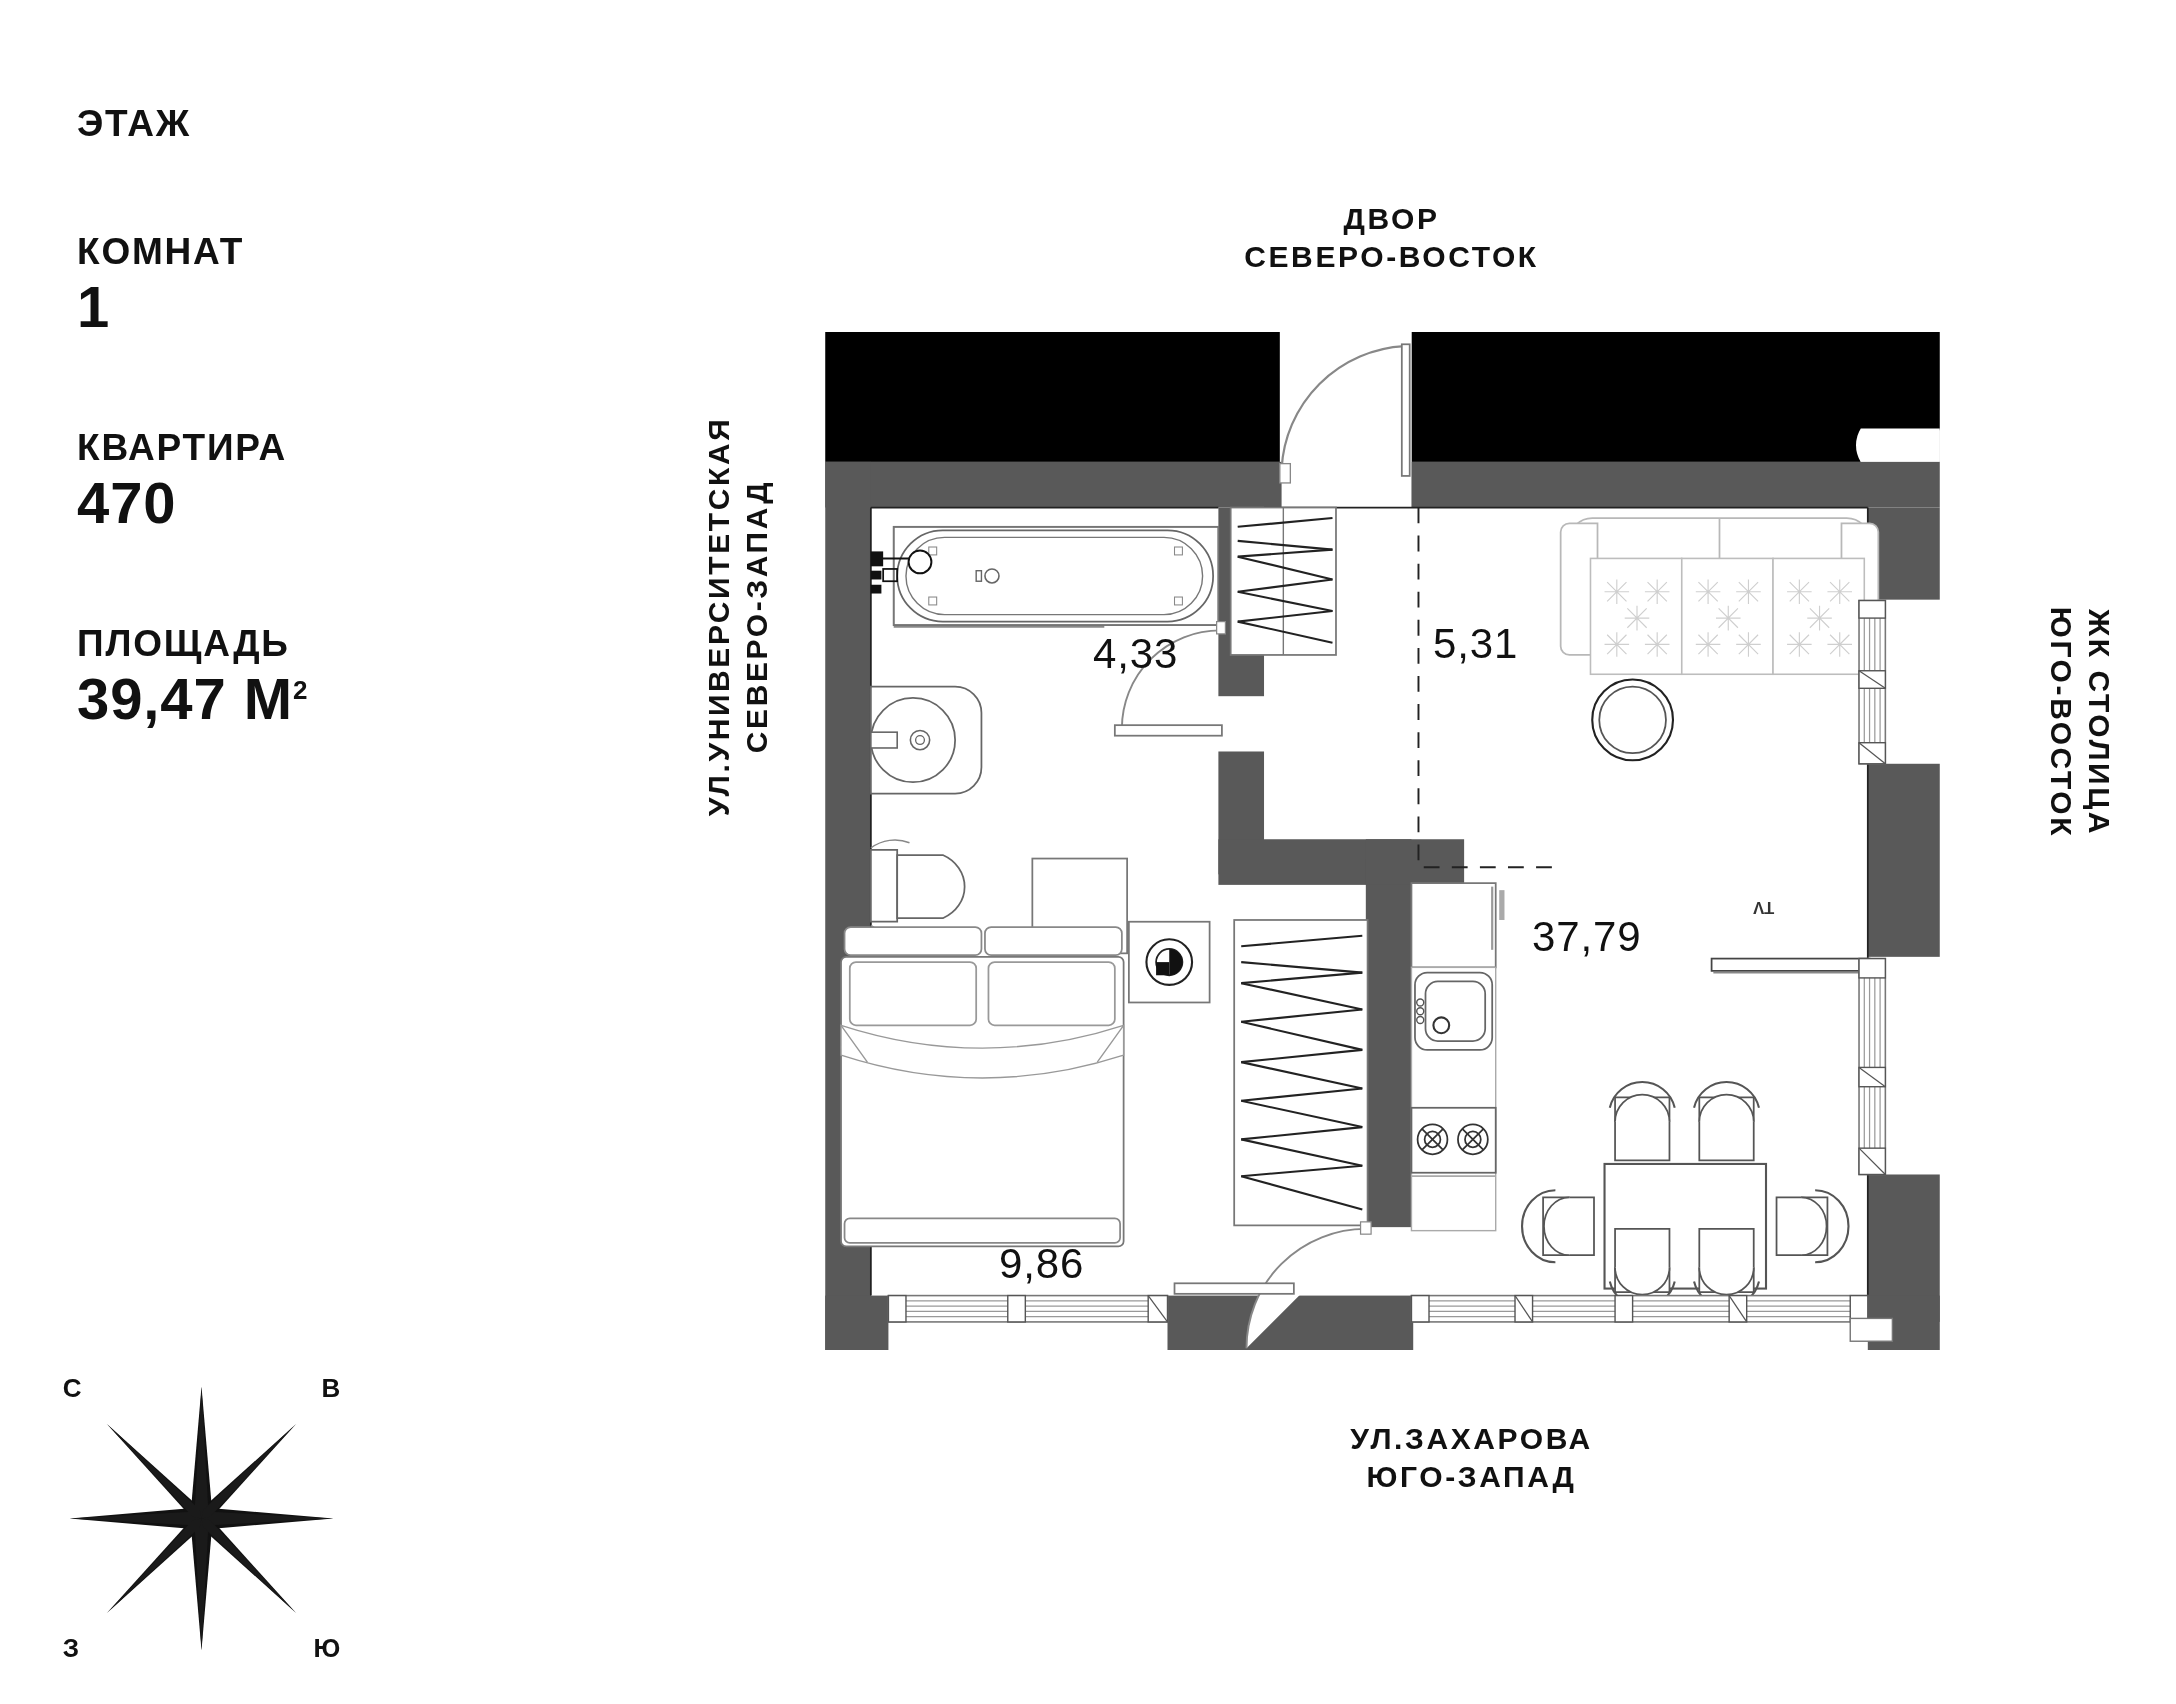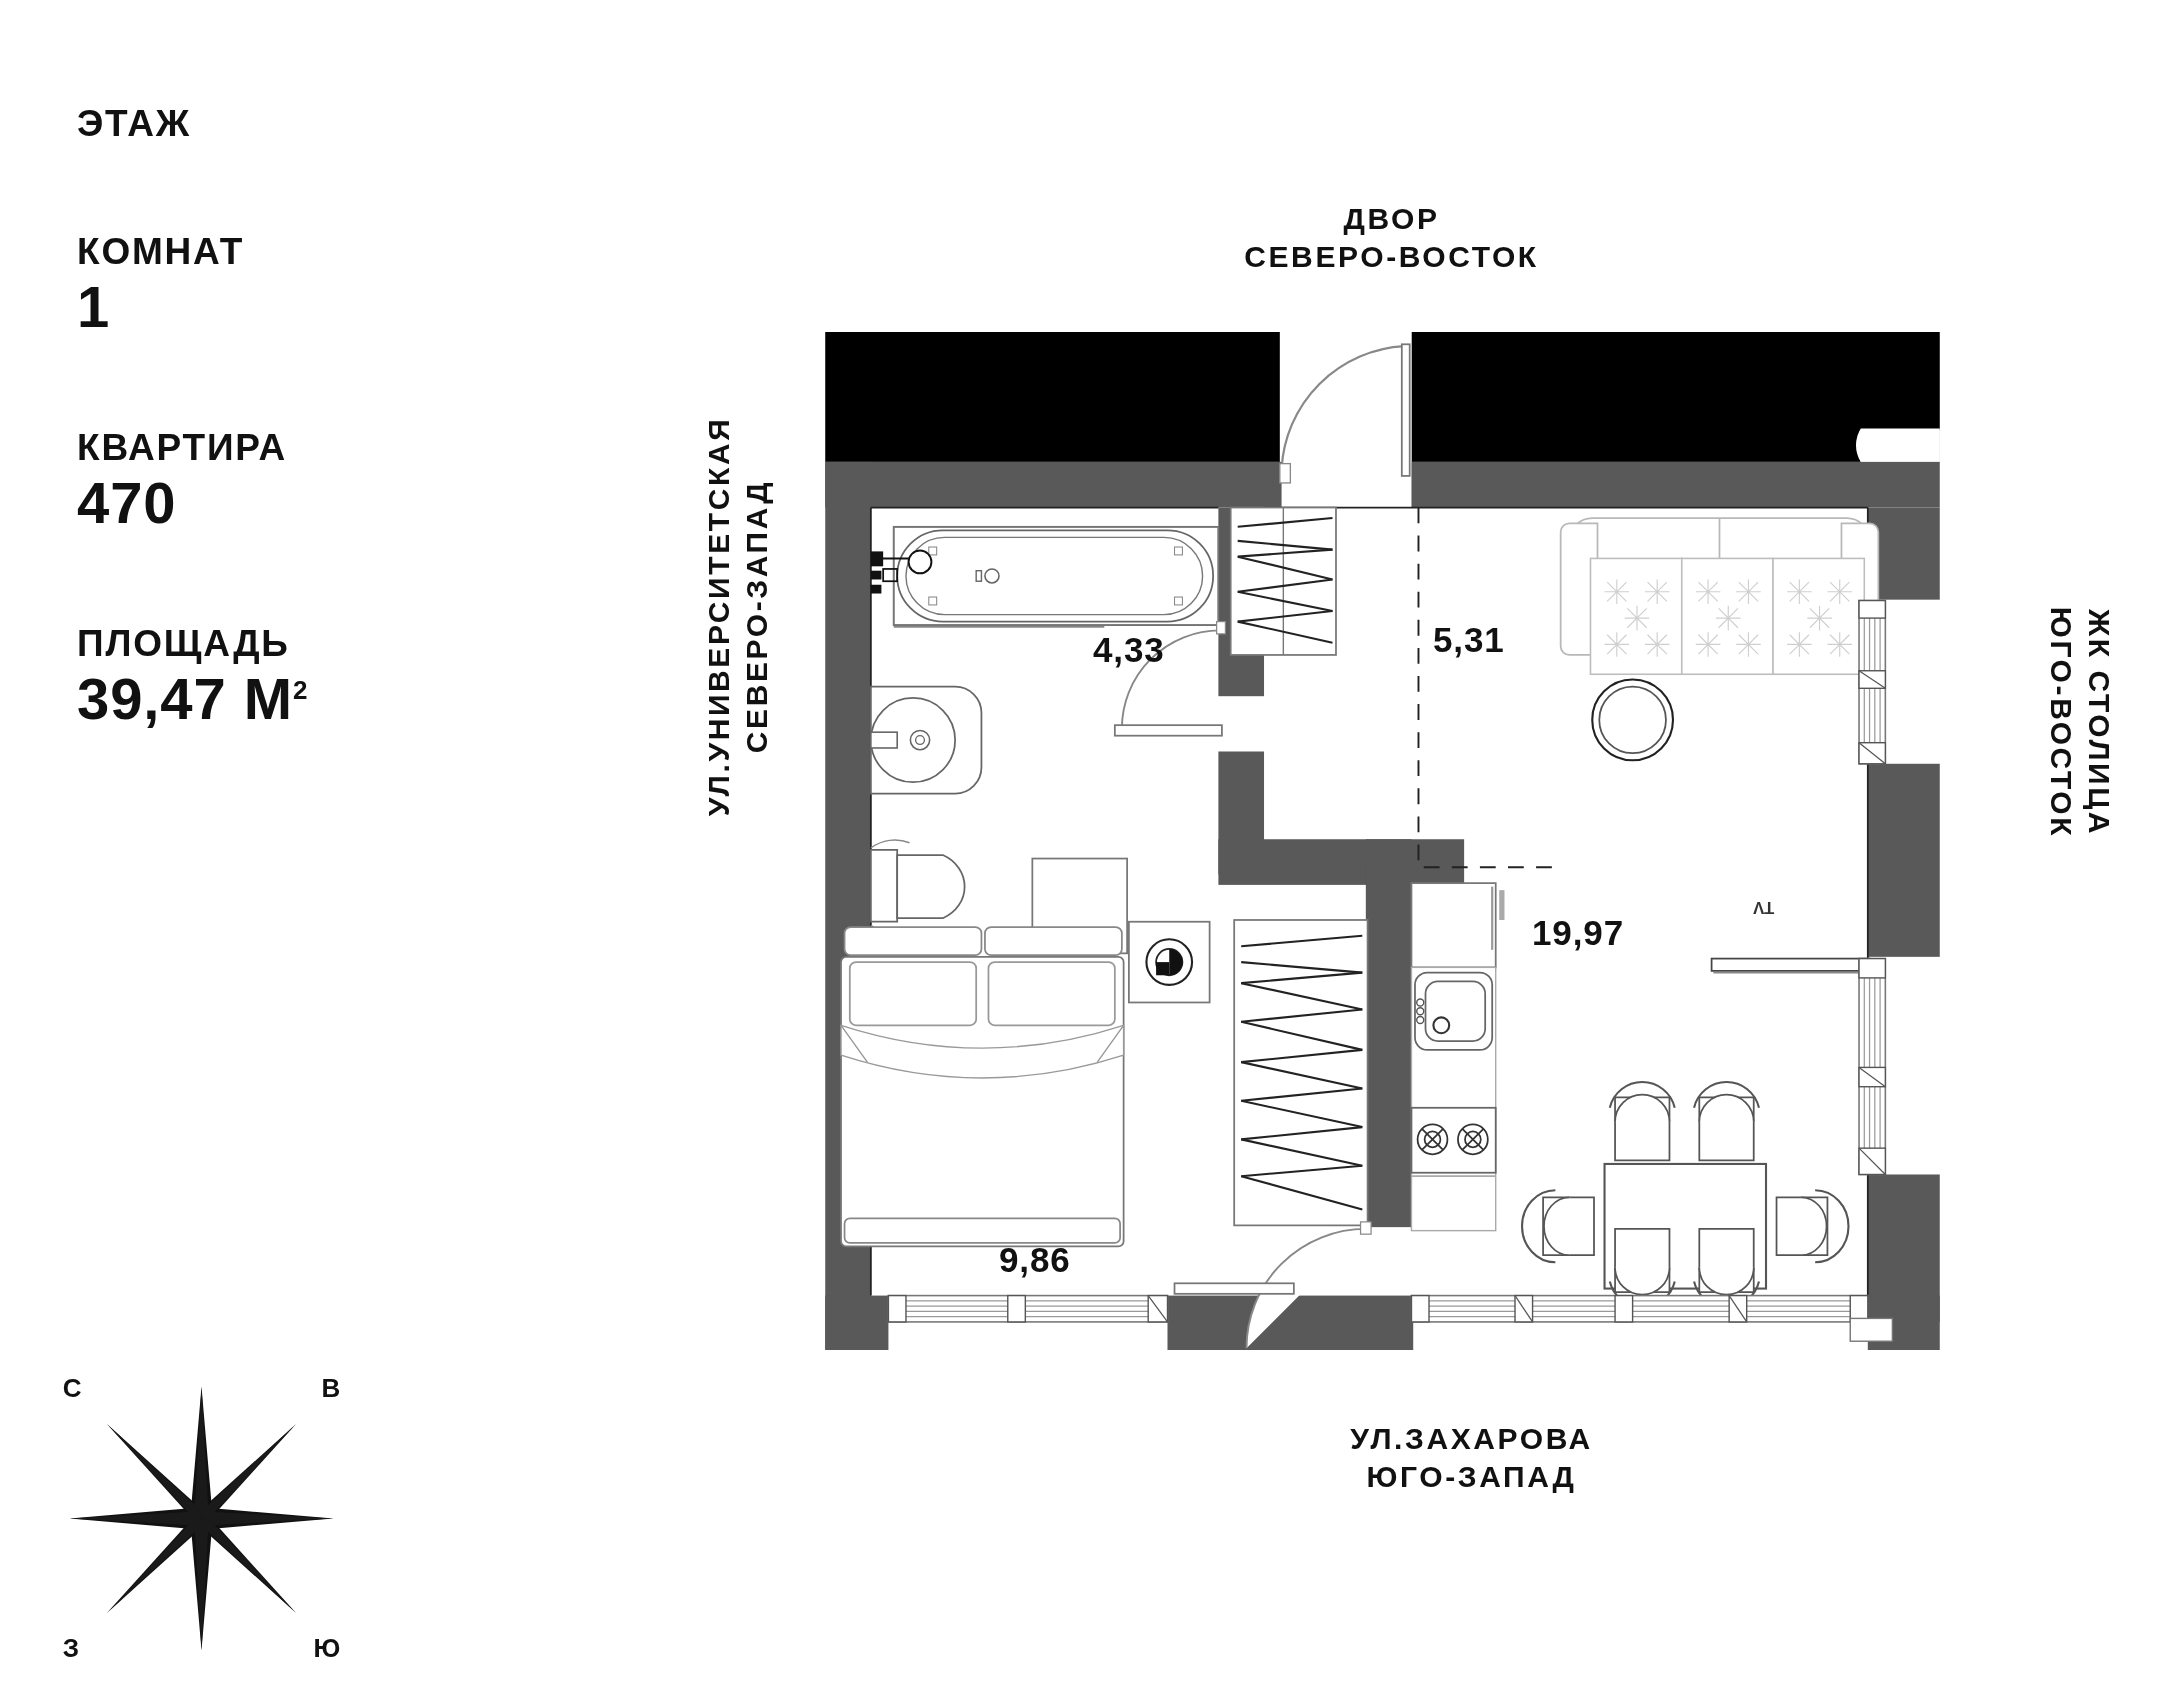--- a/index.html
+++ b/index.html
@@ -30,21 +30,21 @@
   .compass-letter{position:absolute;font-size:26px;font-weight:700;color:#111;}
   #compass-n{left:1.8px;top:-5.3px;}
   #compass-e{right:1.8px;top:-5.3px;}
   #compass-w{left:1.8px;bottom:-5.3px;}
   #compass-s{right:1.8px;bottom:-5.3px;}
 
   
   #floorplan{position:absolute;left:825px;top:332px;width:1115px;height:1018px;}
   #floorplan svg{display:block;}
 
-  .area-num{position:absolute;font-size:35px;font-weight:700;letter-spacing:0.9px;color:#111;}
+  .area-num{position:absolute;font-size:42px;font-weight:400;letter-spacing:0.9px;color:#111;}
   #area-bath{left:1093px;top:630px;}
   #area-hall{left:1391px;top:620px;margin-left:42px;}
   #area-bed{left:999px;top:1240px;}
   #area-living{left:1532px;top:913px;}
   .tv-label{position:absolute;font-size:16.7px;font-weight:700;color:#333;
             transform:rotate(180deg);}
 </style>
 </head>
 <body>
 
@@ -475,16 +475,16 @@
     <rect x="1168" y="1098" width="20" height="30" fill="#fff" stroke="#555" stroke-width="1.6"></rect>
     <rect x="1168" y="1124" width="48" height="26" fill="#fff" stroke="#777" stroke-width="1.6"></rect>
   </g>
 
 </svg>
 </div>
 
 <div class="area-num" id="area-bath">4,33</div>
 <div class="area-num" id="area-hall">5,31</div>
 <div class="area-num" id="area-bed">9,86</div>
-<div class="area-num" id="area-living">19,97</div>
+<div class="area-num" id="area-living">37,79</div>
 
 <div class="tv-label" style="left:1753px;top:897px;">TV</div>
 
 
 </body></html>

